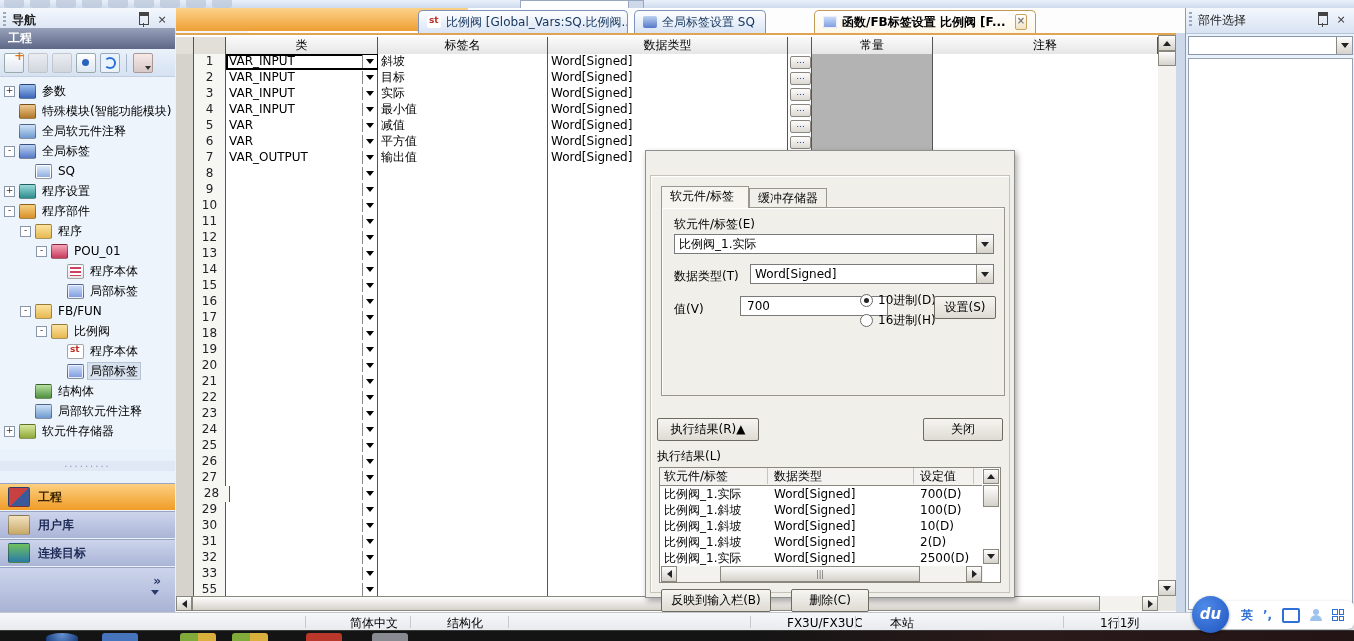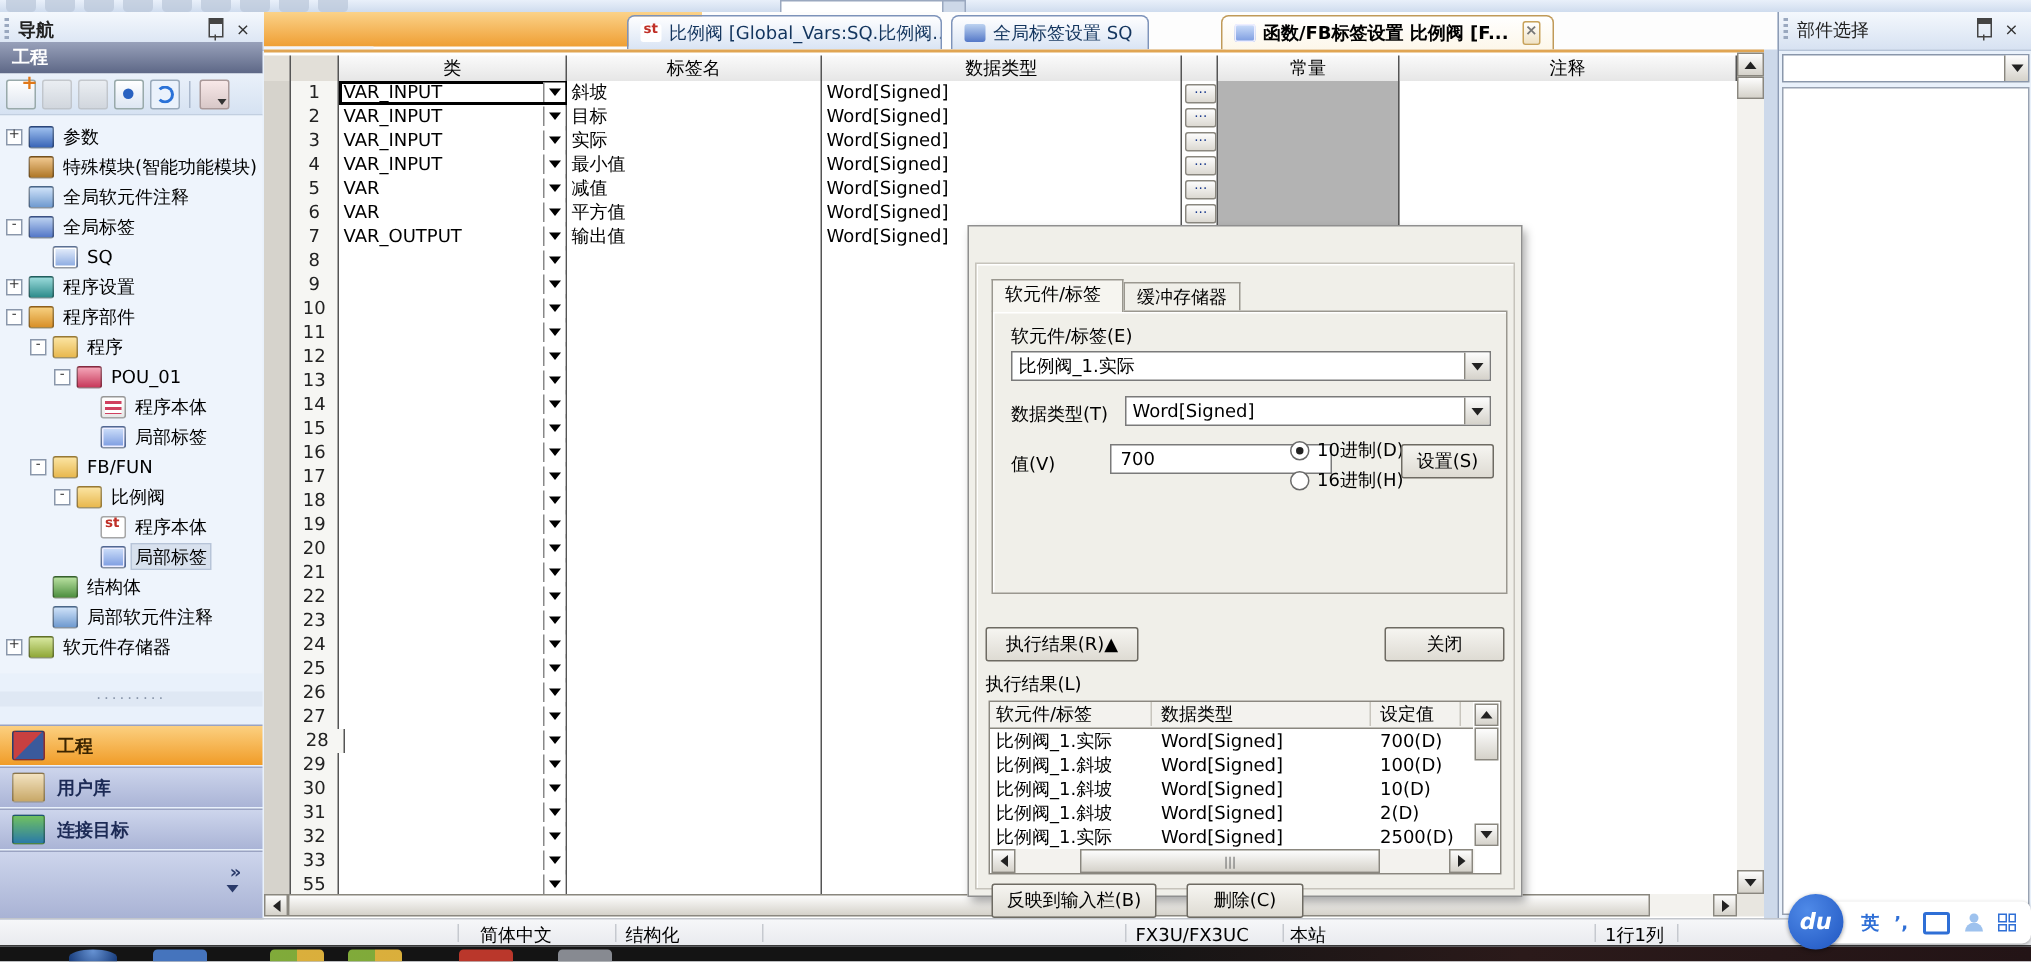--- a/index.html
+++ b/index.html
@@ -159,21 +159,21 @@
   .res-hcell{position:absolute;top:0;height:16px;line-height:16px;border-right:1px solid #c8c5bd;padding-left:4px;box-sizing:border-box;}
   .res-row{position:absolute;left:0;width:322px;height:16px;line-height:16px;white-space:nowrap;}
   .res-cell{position:absolute;top:0;overflow:hidden;}
   
   #right-panel{left:1185px;top:8px;width:169px;height:604px;background:#e9f1fb;border-left:1px solid #8d9cb5;}
   #parts-combo{position:absolute;left:2px;top:28px;width:165px;height:19px;background:#fff;border:1px solid #8a97ab;box-sizing:border-box;}
   #parts-body{position:absolute;left:2px;top:50px;width:165px;height:552px;background:#fff;border:1px solid #98a2b2;box-sizing:border-box;}
   
   #statusbar{left:0;top:612px;width:1354px;height:18px;background:linear-gradient(#f6f7f9,#e8eaee);
     border-top:1px solid #c2c6cc;}
-  .st-item{position:absolute;top:2px;line-height:16px;white-space:nowrap;}
+  .st-item{position:absolute;top:2px;line-height:16px;white-space:nowrap;margin-left:30px;}
   .st-sep{position:absolute;top:3px;width:1px;height:12px;background:#c6c9cf;}
   #taskbar{left:0;top:630px;width:1354px;height:11px;background:linear-gradient(90deg,#141414 55%,#2b1a1a 75%,#231416);
     border-top:1px solid #3a3a3a;}
   .tk{position:absolute;top:2px;height:9px;width:36px;border-radius:3px 3px 0 0;opacity:.9;}
   
   #ime{left:1192px;top:596px;width:162px;height:36px;z-index:20;}
   #ime-bar{position:absolute;left:22px;top:5px;width:140px;height:28px;background:#fff;border-radius:6px;
     box-shadow:0 1px 3px rgba(0,0,0,.3);display:flex;align-items:center;justify-content:flex-end;gap:10px;
     padding-right:10px;box-sizing:border-box;color:#2f6fd6;font-weight:bold;}
   #ime-logo{position:absolute;left:0;top:0;width:37px;height:37px;border-radius:50%;

